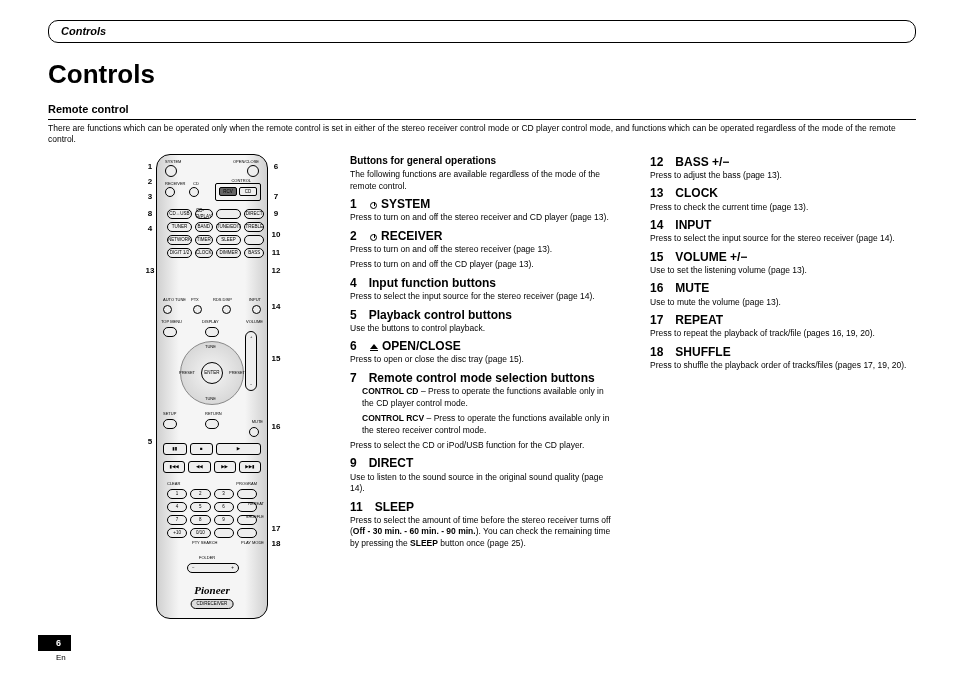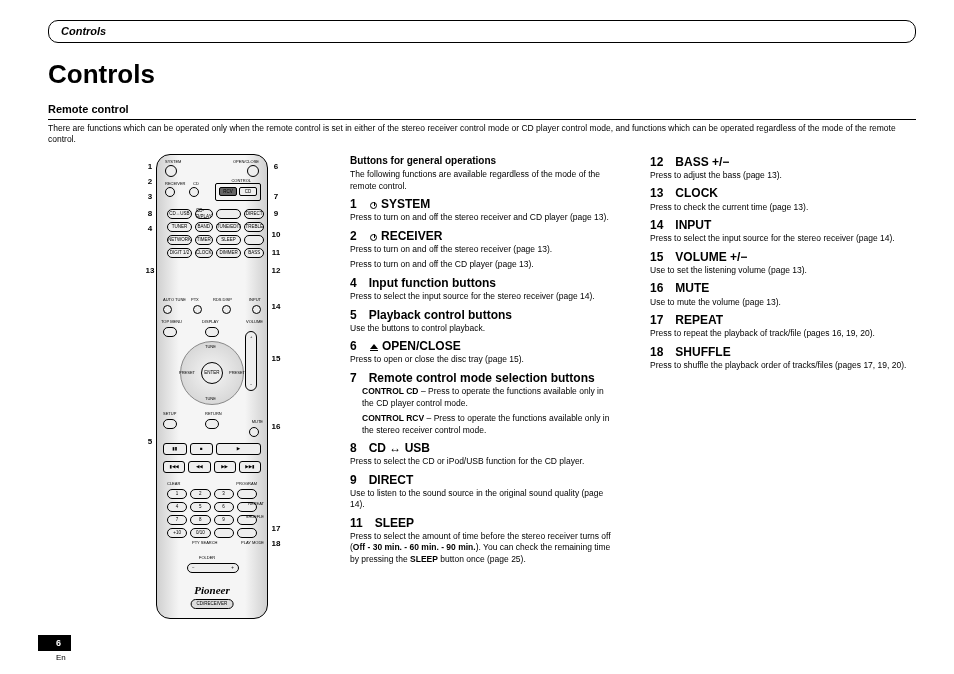--- a/index.html
+++ b/index.html
@@ -386,21 +386,20 @@
             <div>
               <div class="item-head">6 <span class="eject"></span> OPEN/CLOSE</div>
               <div class="item-body">Press to open or close the disc tray (page 15).</div>
             </div>
             <div>
               <div class="item-head">7 Remote control mode selection buttons</div>
               <div class="sub-indent"><b>CONTROL CD</b> – Press to operate the functions available only in the CD player control mode.</div>
               <div class="sub-indent"><b>CONTROL RCV</b> – Press to operate the functions available only in the stereo receiver control mode.</div>
             </div>
             <div>
-              <div class="item-head">8 CD <span class="swap">↔</span> USB</div>
               <div class="item-body">Press to select the CD or iPod/USB function for the CD player.</div>
             </div>
             <div>
               <div class="item-head">9 DIRECT</div>
               <div class="item-body">Use to listen to the sound source in the original sound quality (page 14).</div>
             </div>
             <div>
               <div class="item-head">11 SLEEP</div>
               <div class="item-body">Press to select the amount of time before the stereo receiver turns off (<b>Off - 30 min. - 60 min. - 90 min.</b>). You can check the remaining time by pressing the <b>SLEEP</b> button once (page 25).</div>
             </div>

